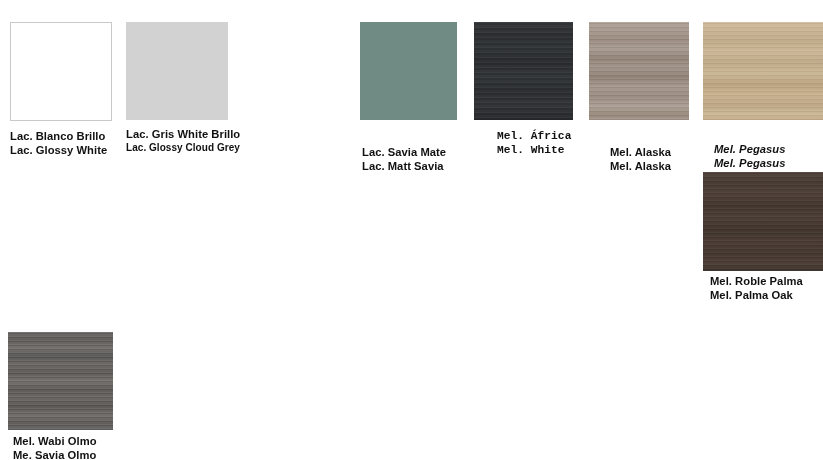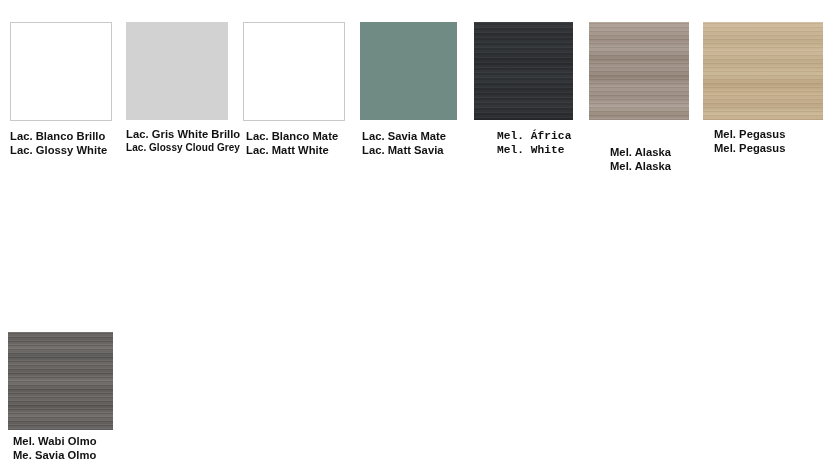--- a/index.html
+++ b/index.html
@@ -170,53 +170,53 @@
         <span class="cap-line secondary">Lac. Glossy White</span>
       </div>
     </div>
     <div class="swatch-card" style="left: 126px; top: 22px;">
       <div class="swatch tex-flat" style="width: 102px; height: 98px; background-color: rgb(210, 210, 210);"></div>
       <div class="caption" style="margin-top: 8px; margin-left: 0px;">
         <span class="cap-line">Lac. Gris White Brillo</span>
         <span class="cap-line secondary small">Lac. Glossy Cloud Grey</span>
       </div>
     </div>
-    <div class="swatch-card" style="left: 243px; top: 22px;">
-      <div class="swatch tex-flat bordered" style="width: 102px; height: 99px; background-color: rgb(255, 255, 255);"></div>
-      <div class="caption" style="margin-top: 9px; margin-left: 3px;">
-        <span class="cap-line">Lac. Blanco Mate</span>
-        <span class="cap-line secondary">Lac. Matt White</span>
-      </div>
-    </div>
     <div class="swatch-card" style="left: 360px; top: 22px;">
       <div class="swatch tex-flat" style="width: 97px; height: 98px; background-color: rgb(111, 139, 132);"></div>
-      <div class="caption" style="margin-top: 10px; margin-left: 2px;">
+      <div class="caption" style="margin-top: 26px; margin-left: 2px;">
         <span class="cap-line">Lac. Savia Mate</span>
         <span class="cap-line secondary">Lac. Matt Savia</span>
       </div>
     </div>
     <div class="swatch-card" style="left: 474px; top: 22px;">
       <div class="swatch tex-africa" style="width: 99px; height: 98px;"></div>
       <div class="caption" style="margin-top: 10px; margin-left: 23px; font-family: Liberation Mono, monospace;">
         <span class="cap-line">Mel. África</span>
         <span class="cap-line secondary">Mel. White</span>
       </div>
     </div>
     <div class="swatch-card" style="left: 589px; top: 22px;">
       <div class="swatch tex-alaska" style="width: 100px; height: 98px;"></div>
       <div class="caption" style="margin-top: 26px; margin-left: 21px;">
         <span class="cap-line">Mel. Alaska</span>
         <span class="cap-line secondary">Mel. Alaska</span>
       </div>
     </div>
     <div class="swatch-card" style="left: 703px; top: 22px;">
       <div class="swatch tex-pegasus" style="width: 120px; height: 98px;"></div>
-      <div class="caption" style="margin-top: 8px; margin-left: 11px;">
+      <div class="caption" style="margin-top: 23px; margin-left: 11px; font-style: italic;">
         <span class="cap-line">Mel. Pegasus</span>
         <span class="cap-line secondary">Mel. Pegasus</span>
+      </div>
+    </div>
+    <div class="swatch-card" style="left: 703px; top: 172px;">
+      <div class="swatch tex-palma" style="width: 120px; height: 99px;"></div>
+      <div class="caption" style="margin-top: 4px; margin-left: 7px;">
+        <span class="cap-line">Mel. Roble Palma</span>
+        <span class="cap-line secondary">Mel. Palma Oak</span>
       </div>
     </div>
     <div class="swatch-card" style="left: 8px; top: 332px;">
       <div class="swatch tex-wabi" style="width: 105px; height: 98px;"></div>
       <div class="caption" style="margin-top: 5px; margin-left: 5px;">
         <span class="cap-line">Mel. Wabi Olmo</span>
         <span class="cap-line secondary">Me. Savia Olmo</span>
       </div>
     </div>
   </div>

